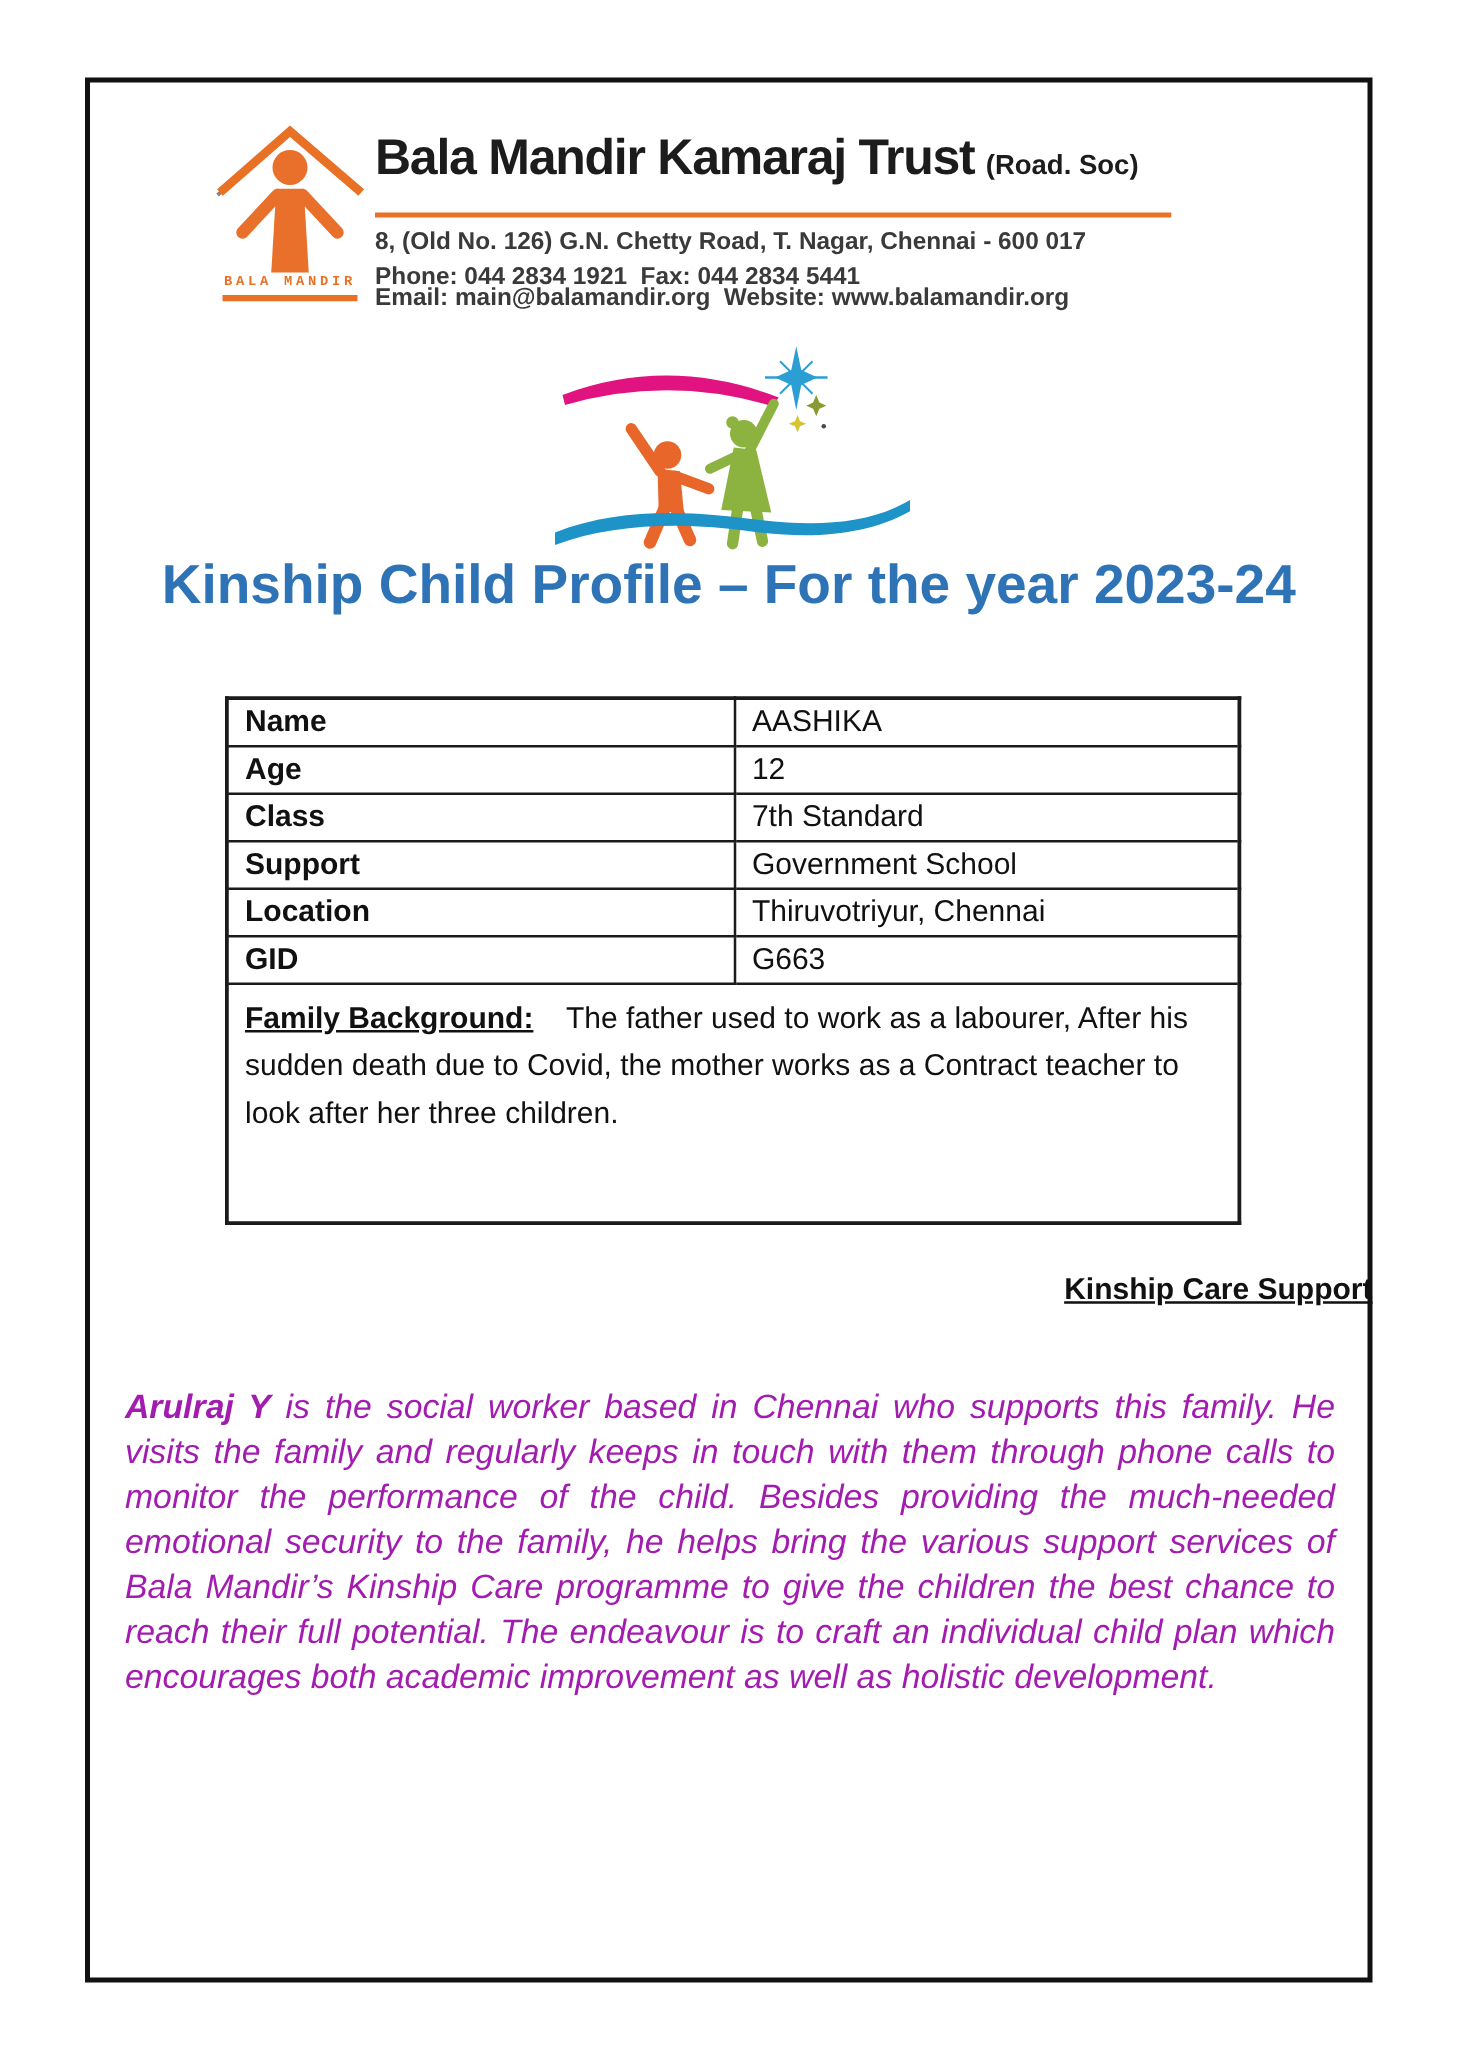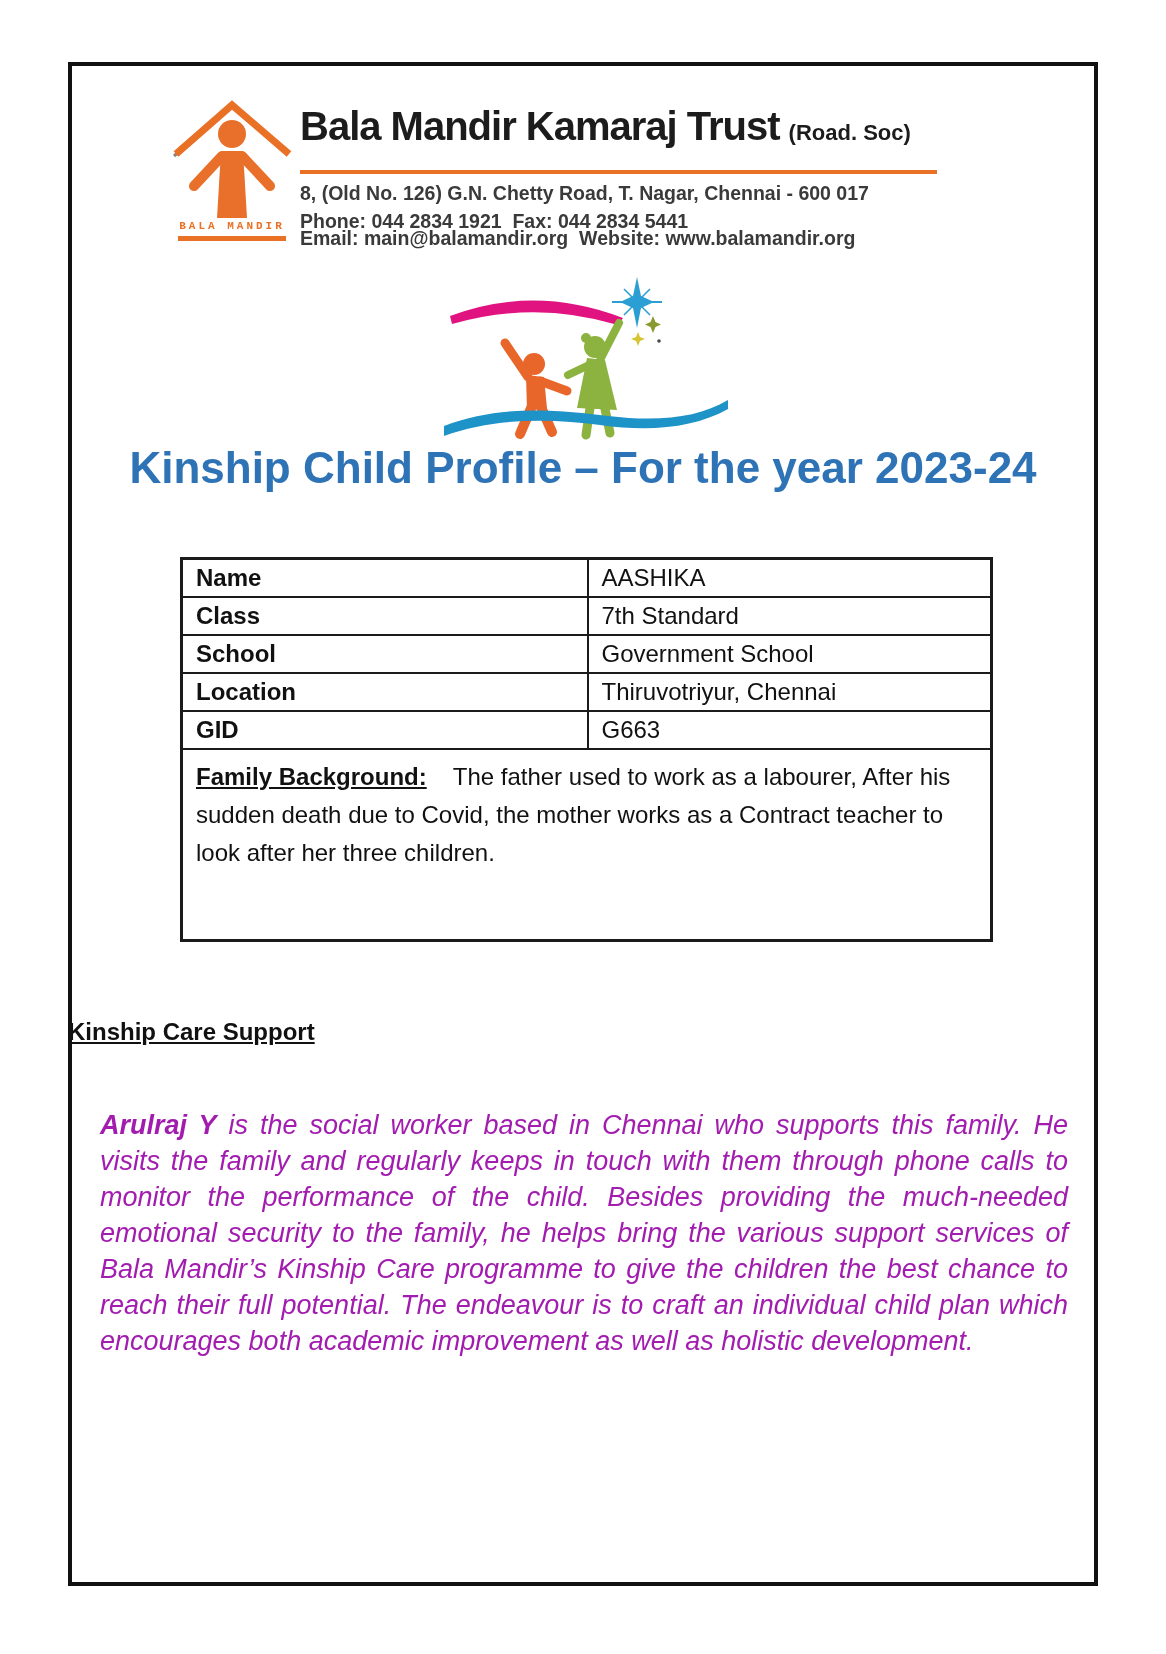--- a/index.html
+++ b/index.html
@@ -31,21 +31,21 @@
   .profile-table{position:absolute;left:180px;top:557px;border-collapse:collapse;
                  border:3px solid #1b1b1b;table-layout:fixed;}
   .profile-table td{border:2px solid #1b1b1b;font-size:24px;color:#111;
                     padding:2px 13px;height:38px;vertical-align:middle;box-sizing:border-box;}
   .profile-table td.lbl{font-weight:bold;width:406px;}
   .profile-table td.val{width:404px;}
   .profile-table td.fam{height:192px;vertical-align:top;padding-top:8px;line-height:38px;}
   .fam-label{font-weight:bold;text-decoration:underline;margin-right:26px;}
 
   
-  .support-heading{position:absolute;left:68px;top:1018px;width:1030px;text-align:left;
+  .support-heading{position:absolute;left:68px;top:1018px;width:1030px;text-align:right;
                    font-size:24px;font-weight:bold;color:#111;}
   .support-heading span{text-decoration:underline;}
   .support-body{position:absolute;left:100px;top:1080px;width:968px;
                 font-size:27px;line-height:36px;font-style:italic;color:#a21caf;
                 text-align:justify;}
   .support-lead{font-weight:bold;}
 </style>
 </head>
 <body>
 
@@ -113,25 +113,29 @@
 
   <div class="doc-title">Kinship Child Profile – For the year 2023-24</div>
 
   <table class="profile-table">
     <tbody>
       <tr>
         <td class="lbl">Name</td>
         <td class="val">AASHIKA</td>
       </tr>
       <tr>
+        <td class="lbl">Age</td>
+        <td class="val">12</td>
+      </tr>
+      <tr>
         <td class="lbl">Class</td>
         <td class="val">7th Standard</td>
       </tr>
       <tr>
-        <td class="lbl">School</td>
+        <td class="lbl">Support</td>
         <td class="val">Government School</td>
       </tr>
       <tr>
         <td class="lbl">Location</td>
         <td class="val">Thiruvotriyur, Chennai</td>
       </tr>
       <tr>
         <td class="lbl">GID</td>
         <td class="val">G663</td>
       </tr>

